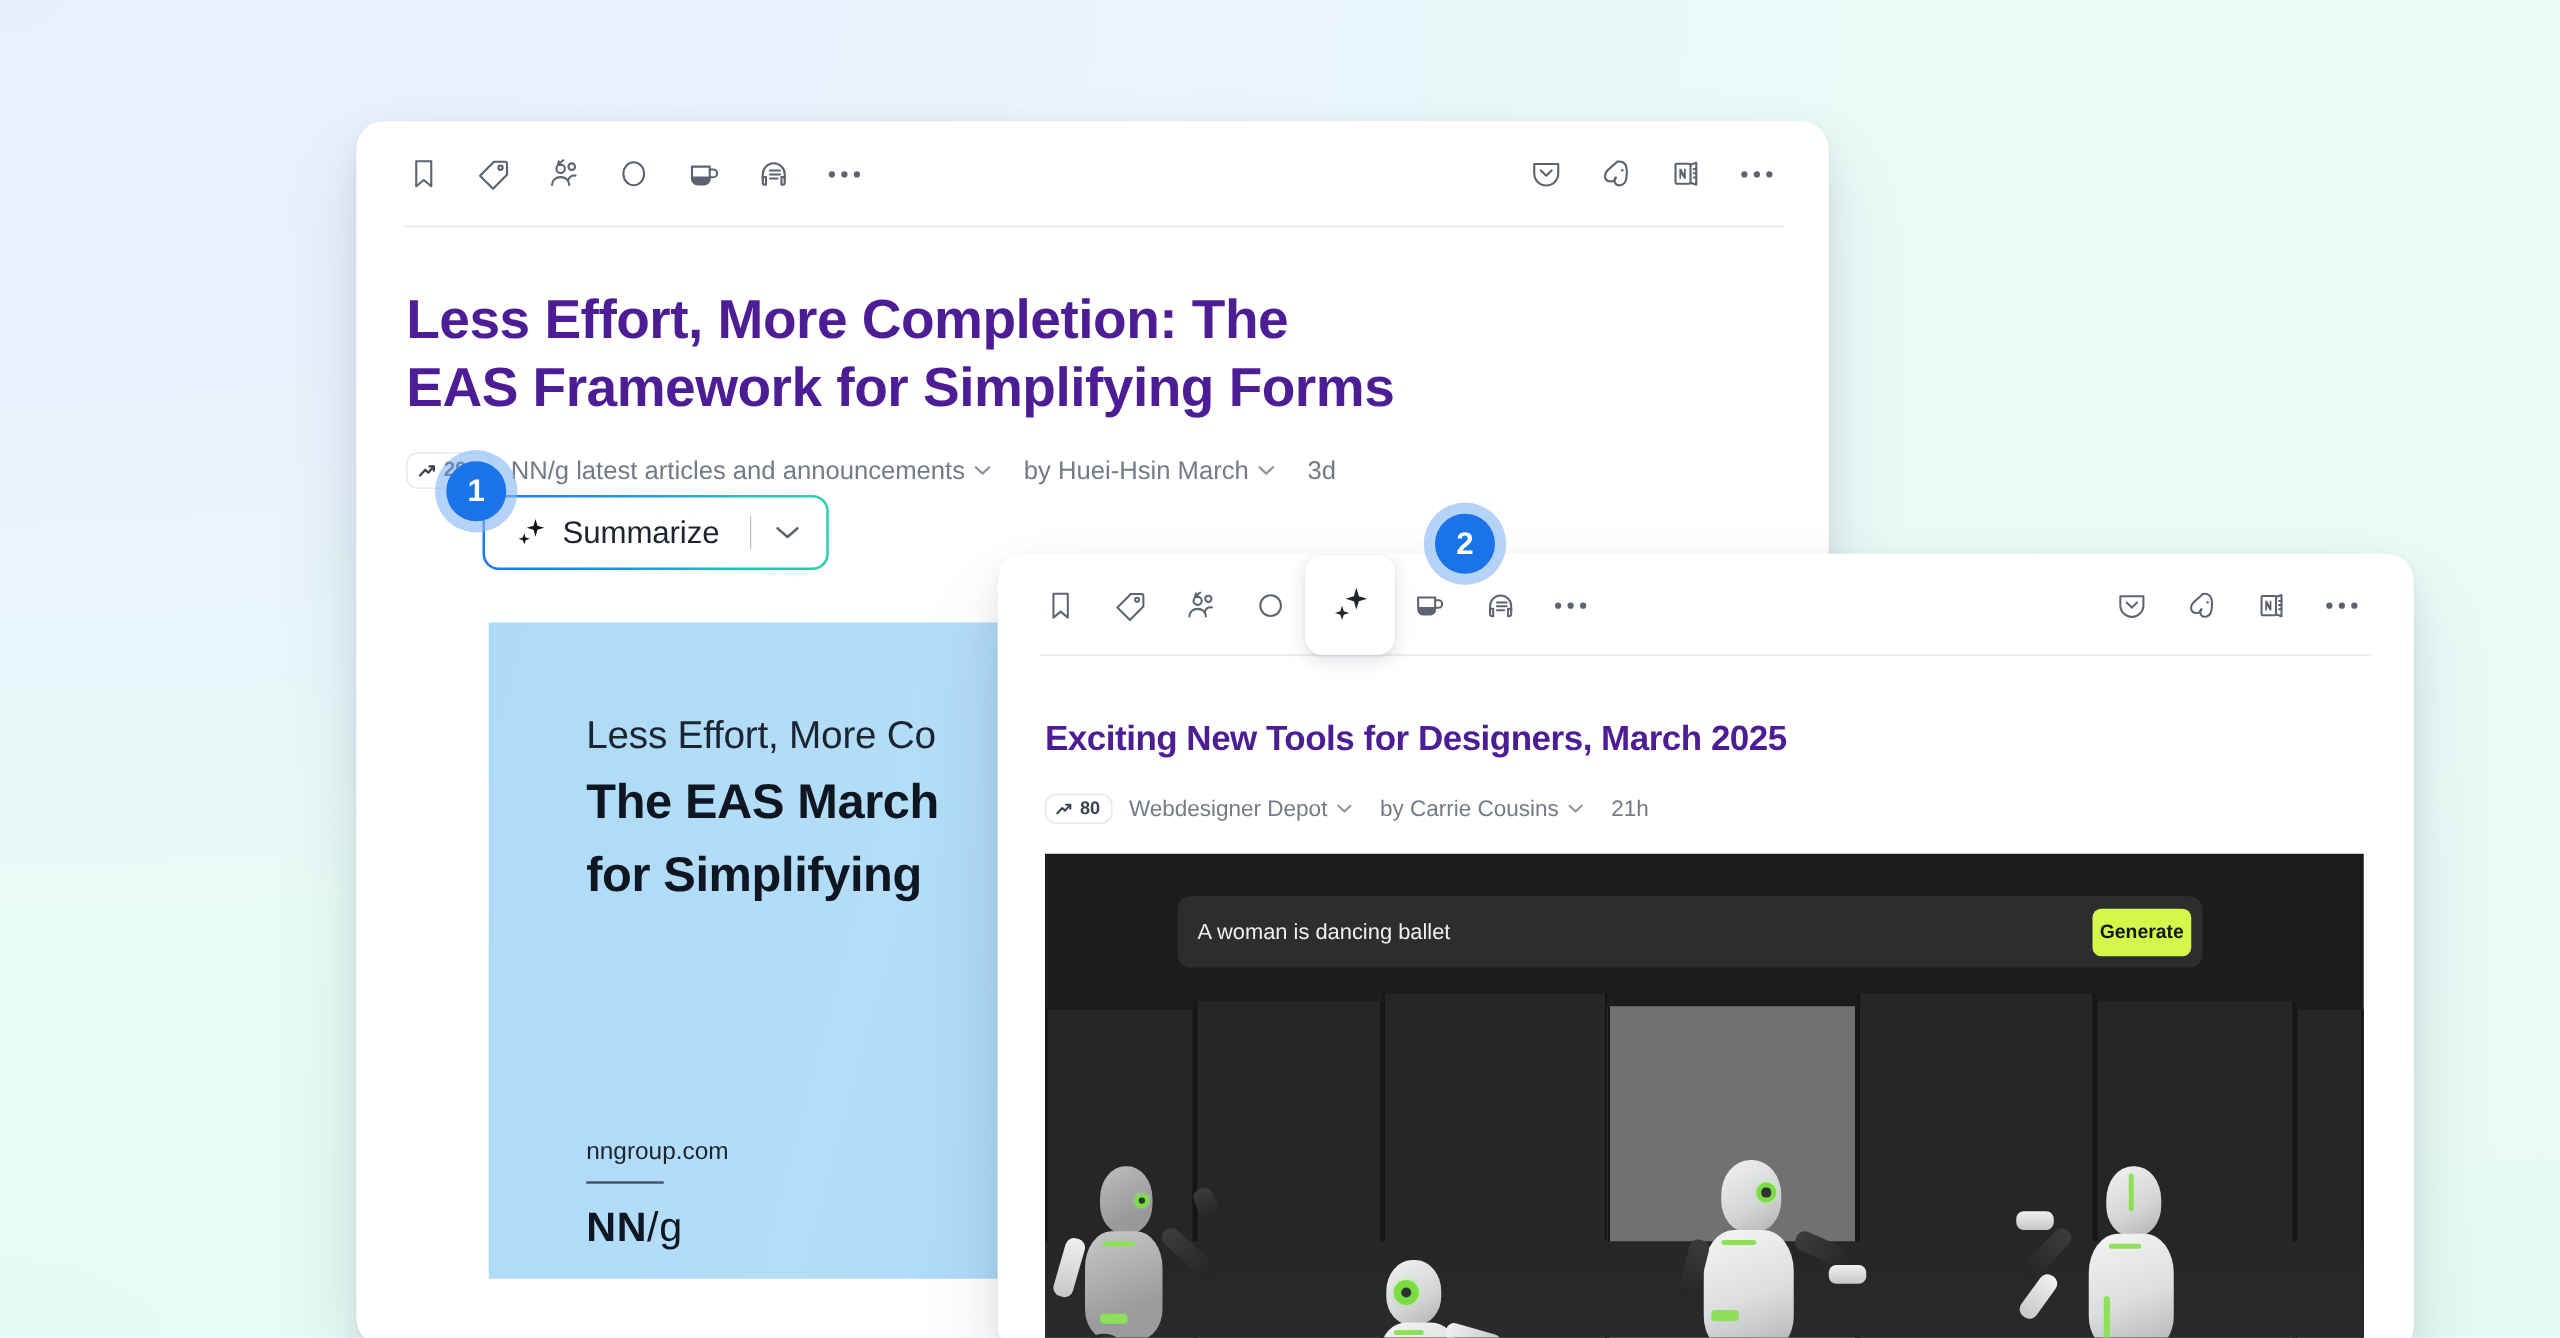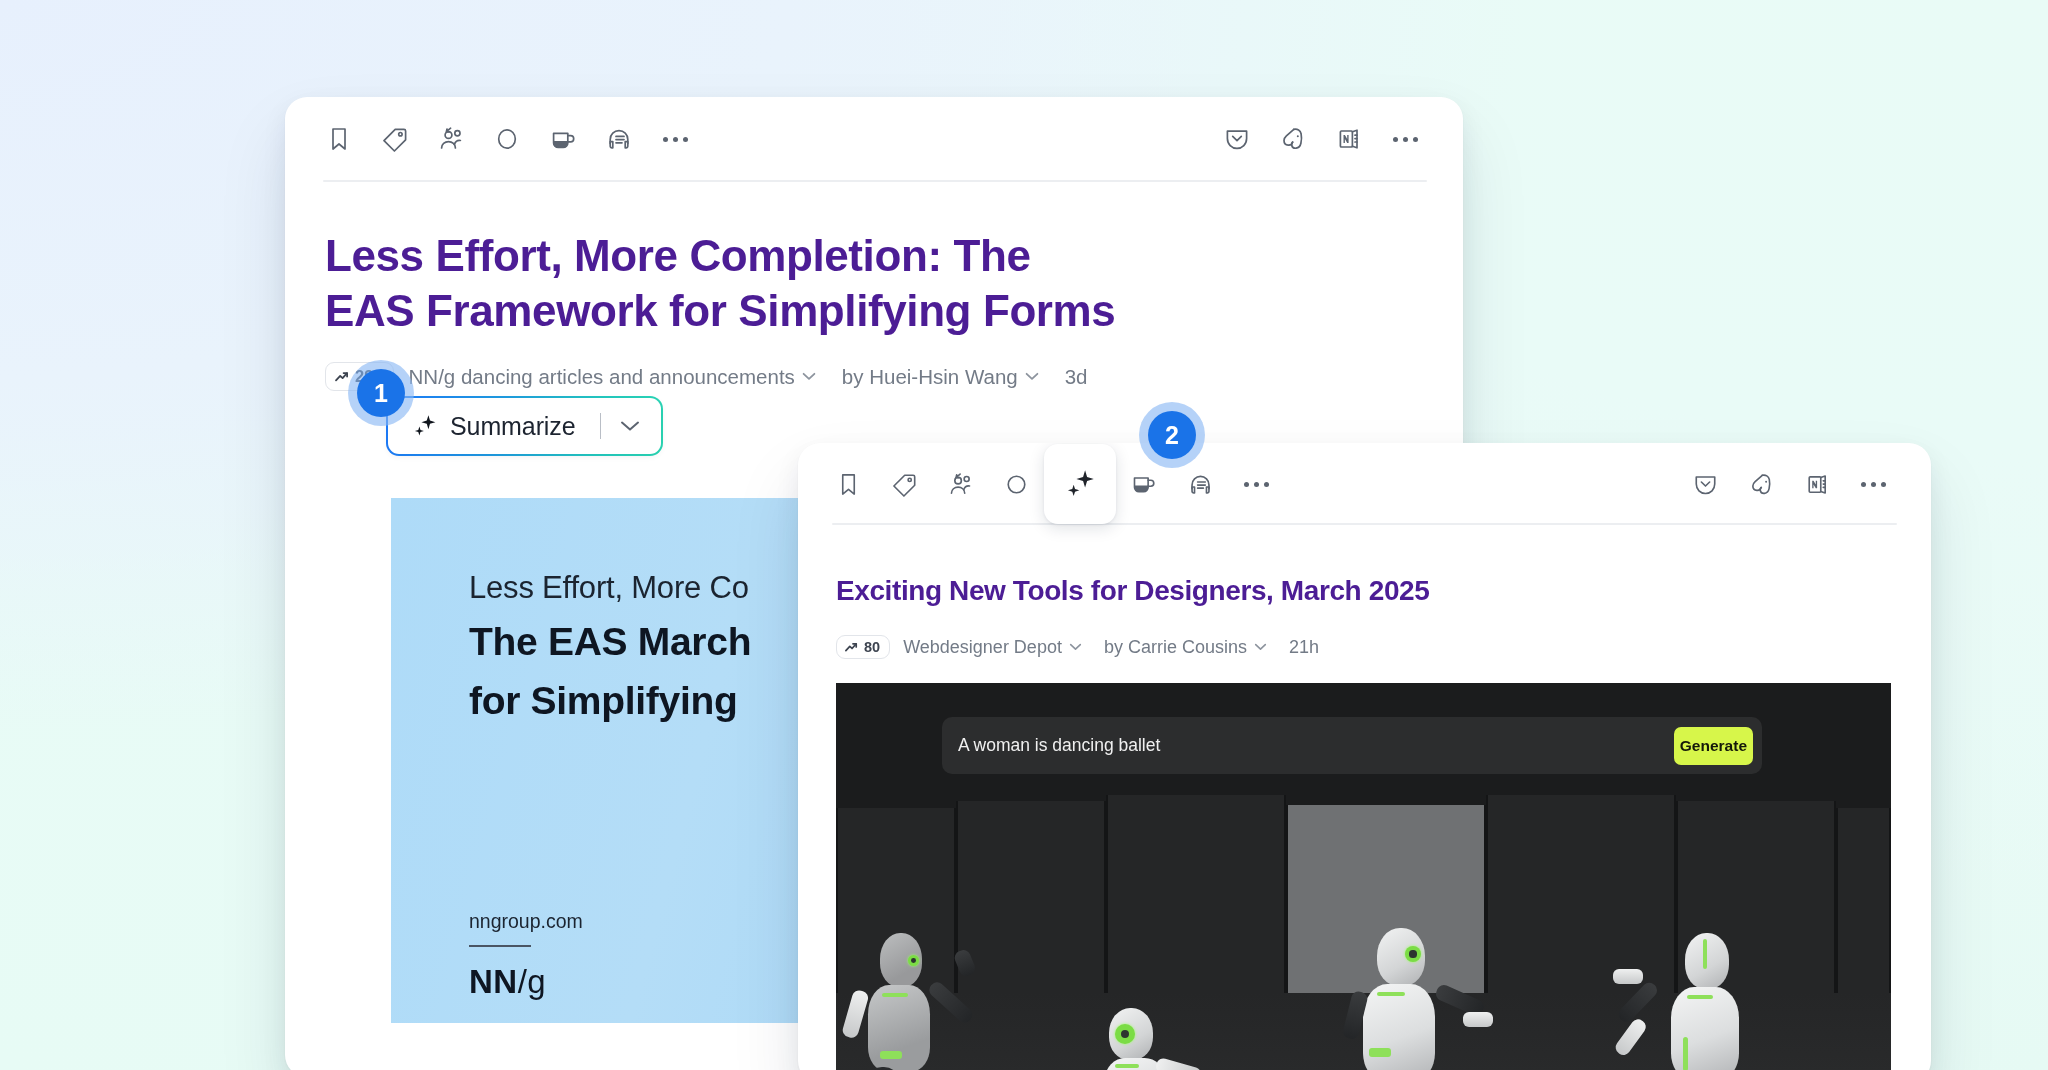--- a/index.html
+++ b/index.html
@@ -500,30 +500,30 @@
     <div class="meta">
       <span class="score-pill">
         <svg class="trend-ico" width="15" height="15" viewBox="0 0 15 15">
             <path d="M2 11.4 6.2 6.9l2.4 2.2L13 4.2"></path>
             <path d="M9.6 4.1h3.5v3.4"></path>
           </svg>
         <span>290</span>
       </span>
 
       <span class="meta-link">
-        <span>NN/g dancing articles and announcements</span>
+        <span>NN/g latest articles and announcements</span>
         <svg class="chev" width="14" height="9" viewBox="0 0 14 9">
             <path d="M1.6 1.8 7 6.9l5.4-5.1"></path>
           </svg>
       </span>
 
       <span class="meta-sep"></span>
 
       <span class="meta-link">
-        <span>by Huei-Hsin Wang</span>
+        <span>by Huei-Hsin March</span>
         <svg class="chev" width="14" height="9" viewBox="0 0 14 9">
             <path d="M1.6 1.8 7 6.9l5.4-5.1"></path>
           </svg>
       </span>
 
       <span class="meta-sep"></span>
 
       <span class="meta-time">3d</span>
     </div>
   </div>

